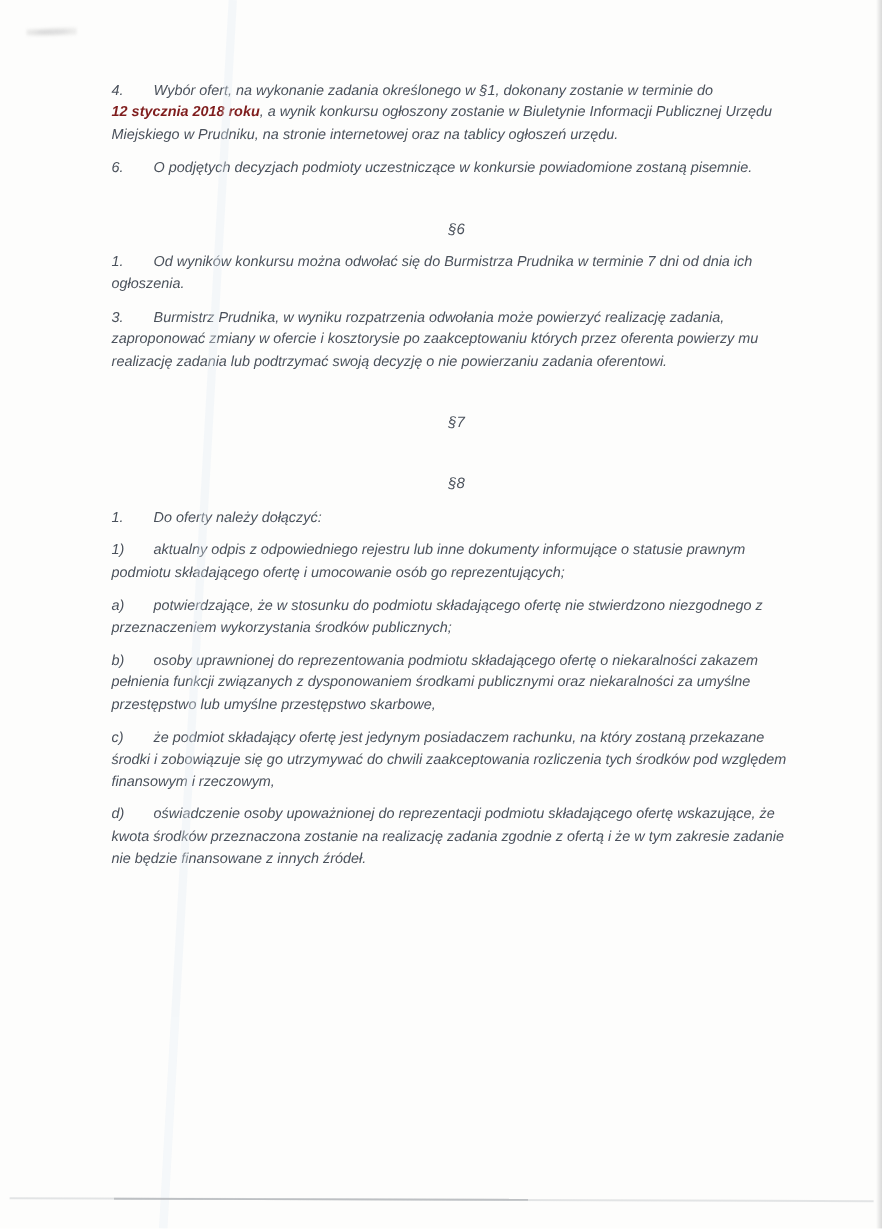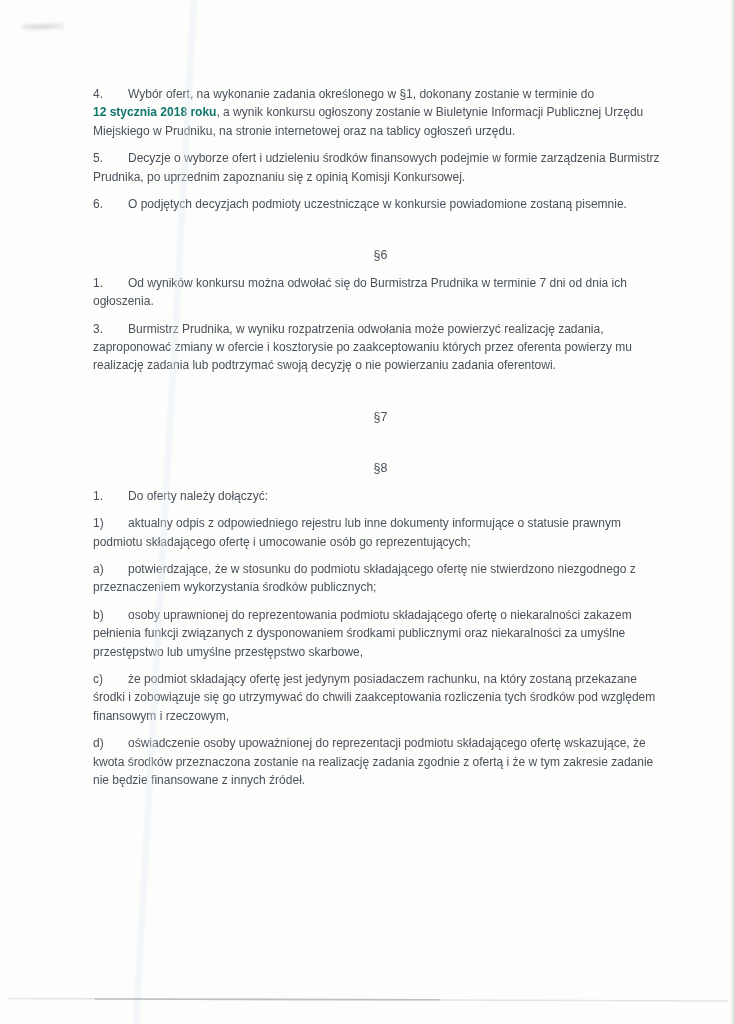--- a/index.html
+++ b/index.html
@@ -14,34 +14,35 @@
     background: #fdfdfc;
     overflow: hidden;
     font-family: "Liberation Sans", "DejaVu Sans", sans-serif;
     color: #4a515b;
     font-size: 12px;
     line-height: 18.4px;
   }
   .content {
     position: absolute;
     left: 93px;
-    top: 85px;
+    top: 66px;
     width: 575px;
+    font-style: italic;
   }
   .para {
     margin: 0 0 9px 0;
     text-align: left;
   }
   .num {
     display: inline-block;
     width: 35px;
   }
   .b {
     font-weight: bold;
-    color: #0f766e;
+    color: #7f1d1d;
   }
   .sect {
     text-align: center;
     margin: 33px 0 9px 0;
     font-size: 12.5px;
     color: #4a515b;
   }
   .s7-line {
     margin: 0 0 9px 0;
     padding-left: 5px;
@@ -75,21 +76,20 @@
 <body>
 
 <div class="page">
 
   <div class="smudge"></div>
 
   <div class="content">
 
     <p class="para"><span class="num">4.</span><span>Wybór ofert, na wykonanie zadania określonego w §1, dokonany zostanie w terminie do</span><br><span class="b">12 stycznia 2018 roku</span><span>, a wynik konkursu ogłoszony zostanie w Biuletynie Informacji Publicznej Urzędu Miejskiego w Prudniku, na stronie internetowej oraz na tablicy ogłoszeń urzędu.</span></p>
 
-    <p class="para"><span class="num">5.</span><span>Decyzje o wyborze ofert i udzieleniu środków finansowych podejmie w formie zarządzenia Burmistrz Prudnika, po uprzednim zapoznaniu się z opinią Komisji Konkursowej.</span></p>
 
     <p class="para"><span class="num">6.</span><span>O podjętych decyzjach podmioty uczestniczące w konkursie powiadomione zostaną pisemnie.</span></p>
 
     <p class="sect">§6</p>
 
     <p class="para"><span class="num">1.</span><span>Od wyników konkursu można odwołać się do Burmistrza Prudnika w terminie 7 dni od dnia ich ogłoszenia.</span></p>
 
 
     <p class="para"><span class="num">3.</span><span>Burmistrz Prudnika, w wyniku rozpatrzenia odwołania może powierzyć realizację zadania, zaproponować zmiany w ofercie i kosztorysie po zaakceptowaniu których przez oferenta powierzy mu realizację zadania lub podtrzymać swoją decyzję o nie powierzaniu zadania oferentowi.</span></p>
 

